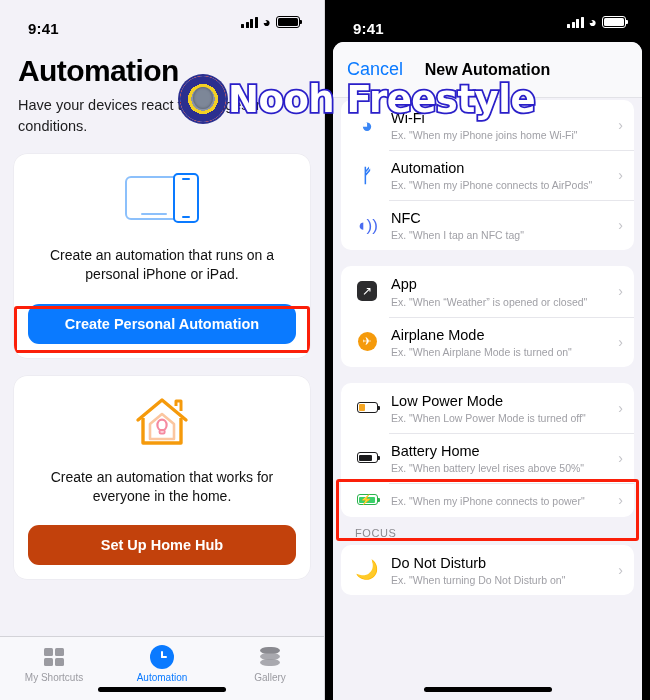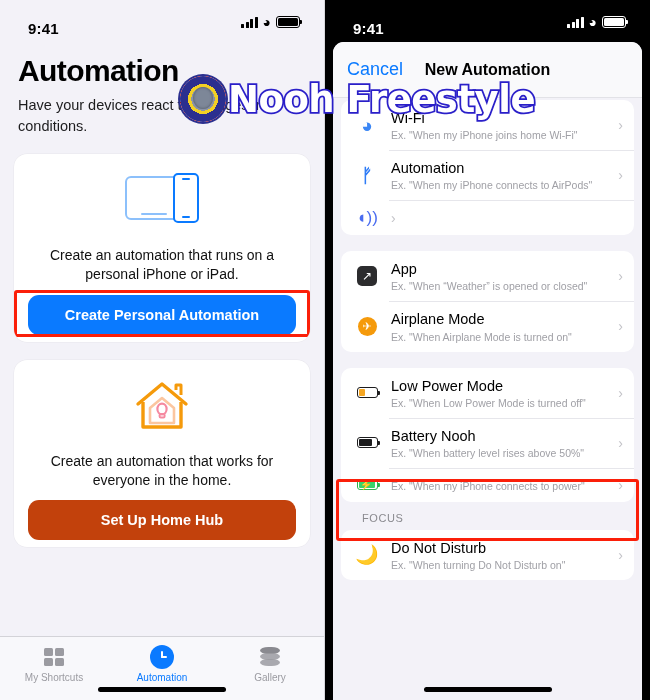--- a/index.html
+++ b/index.html
@@ -49,24 +49,24 @@
 
   .cards { padding: 18px 14px 0 14px; flex: 1 1 auto; }
   .card {
     background: #fff; border-radius: 13px; overflow: hidden;
     box-shadow: 0 0 0 .5px rgba(0,0,0,.05);
     margin-bottom: 18px; position: relative;
   }
   .card-art { height: 92px; display: flex; align-items: center; justify-content: center; }
   .card-text {
     text-align: center; font-size: 14px; color: #111; line-height: 1.38;
-    padding: 0 22px 10px 22px;
+    padding: 0 22px 19px 22px;
   }
   .card-btn {
-    display: block; width: calc(100% - 28px); margin: 0 auto 7px auto;
+    display: block; width: calc(100% - 28px); margin: 0 auto 14px auto;
     border: none; border-radius: 11px; padding: 12px 0;
     font-size: 14.5px; font-weight: bold; color: #fff;
     font-family: inherit; cursor: pointer;
   }
   .btn-blue { background: #0a7aff; }
   .btn-orange { background: #c2410c; }
 
   .hilite {
     position: absolute; border: 3px solid #fb1f09; border-radius: 3px;
     pointer-events: none;
@@ -165,21 +165,21 @@
     content:""; position:absolute; left:48px; right:0; top:0;
     height:.5px; background:#e6e6eb;
   }
   .row-ico { width: 26px; flex: 0 0 26px; display:flex; align-items:center; justify-content:center; }
   .row-body { flex: 1 1 auto; min-width: 0; }
   .row-title { font-size: 14.5px; color: #000; line-height: 1.25; }
   .row-sub { font-size: 10.5px; color: #a0a0a6; margin-top: 2px; white-space: nowrap; overflow: hidden; }
   .chev { color: #c3c3c8; font-size: 14px; flex: 0 0 auto; }
   .sec-hdr {
     font-size: 11px; color: #8a8a8f; letter-spacing: .6px;
-    padding: 0 0 6px 22px; margin-top: -6px; margin-left: 7px;
+    padding: 0 0 6px 22px; margin-top: -6px;
   }
   .hl-right {
     position: absolute; left: 3px; right: 3px; top: 437px; height: 62px;
     border: 3px solid #fb1f09; border-radius: 3px; pointer-events: none; z-index: 5;
   }
   .home-indicator-dark {
     position: absolute; bottom: 8px; left: 50%; transform: translateX(-50%);
     width: 128px; height: 5px; border-radius: 3px; background: #000; z-index: 6;
   }
 
@@ -375,20 +375,24 @@
             <span class="row-body">
               <span class="row-title" style="display:block">Automation</span>
               <span class="row-sub" style="display:block">Ex. "When my iPhone connects to AirPods"</span>
             </span>
             <span class="chev">›</span>
           </div>
           <div class="row">
             <span class="row-ico">
                 <span class="ico-nfc">◖))</span>
               </span>
+            <span class="row-body">
+              <span class="row-title" style="display:block">NFC</span>
+              <span class="row-sub" style="display:block">Ex. "When I tap an NFC tag"</span>
+            </span>
             <span class="chev">›</span>
           </div>
         </div>
 
         <div class="group">
           <div class="row">
             <span class="row-ico">
                 <span class="ico-app">↗</span>
               </span>
             <span class="row-body">
@@ -422,21 +426,21 @@
             </span>
             <span class="chev">›</span>
           </div>
           <div class="row">
             <span class="row-ico">
               <span class="batt-ico batt-full">
                   <i></i>
                 </span>
             </span>
             <span class="row-body">
-              <span class="row-title" style="display:block">Battery Nooh</span>
+              <span class="row-title" style="display:block">Battery Home</span>
               <span class="row-sub" style="display:block">Ex. "When battery level rises above 50%"</span>
             </span>
             <span class="chev">›</span>
           </div>
           <div class="row">
             <span class="row-ico">
               <span class="batt-ico batt-green" style="position:relative">
                   <i></i>
                   <span class="bolt">⚡</span>
                 </span>

